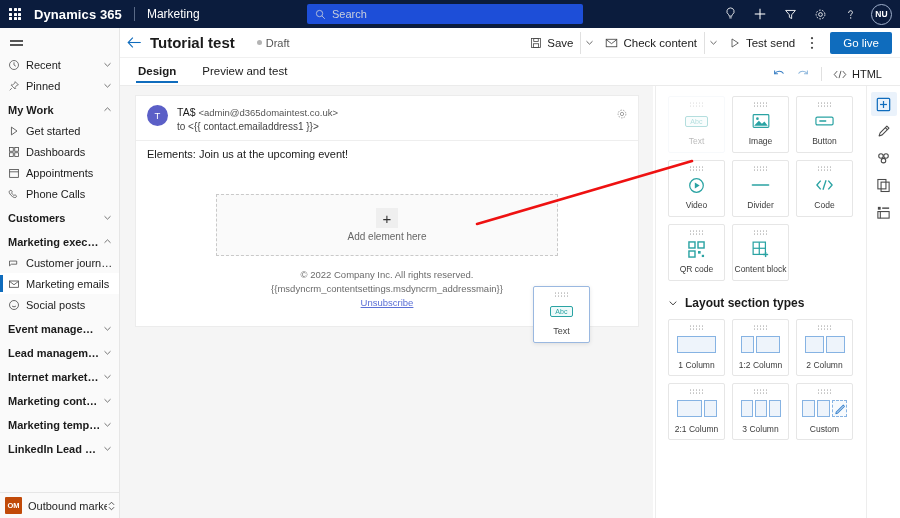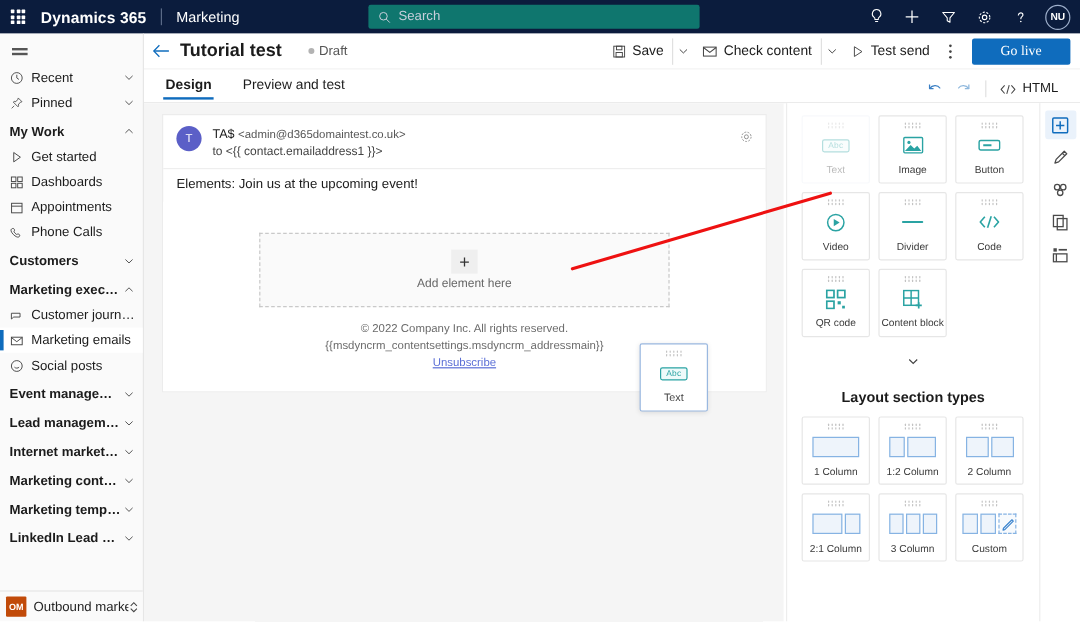--- a/index.html
+++ b/index.html
@@ -27,21 +27,21 @@
   .waffle-grid { display: grid; grid-template-columns: repeat(3, 3px); gap: 1.5px; }
   .waffle-grid i { width: 3px; height: 3px; background: #ffffff; border-radius: 0.5px; display:block;}
   .brand {
     font-size: 13px; font-weight: bold; letter-spacing: .1px;
     padding-left: 4px; white-space: nowrap;
   }
   .brand-sep { width:1px; height:14px; background:#5a6a87; margin: 0 12px; }
   .app-name { font-size: 12px; font-weight: normal; white-space: nowrap; }
   .search-box {
     position: absolute; left: 307px; top: 4px; width: 276px; height: 20px;
-    background: #0f766e; border-radius: 2px;
+    background: #1d4ed8; border-radius: 2px;
     display: flex; align-items: center; padding: 0 8px; gap: 6px;
     cursor: text;
   }
   .search-box .ph { color: #c8cfdc; font-size: 11px; }
   .topbar-icons {
     position: absolute; right: 8px; top: 0; height: 28px;
     display: flex; align-items: center; gap: 0px;
   }
   .tb-icon {
     width: 30px; height: 28px; display: flex; align-items: center; justify-content: center;
@@ -105,23 +105,23 @@
     display:flex; align-items:center; gap:5px; height:22px; padding: 0 7px;
     font-size: 11.5px; color:#1b1b1b; cursor:pointer; border-radius:2px; white-space:nowrap;
   }
   .cmd-split {
     width:18px; height:22px; display:flex; align-items:center; justify-content:center;
     cursor:pointer; border-left:1px solid #e0e0e0; color:#444;
   }
   .overflow-dots { width:20px; height:22px; display:flex;align-items:center;justify-content:center;cursor:pointer;color:#444;}
   .golive {
     background:#0f6cbd; color:#ffffff; font-size:11.5px;
-    height:22px; padding:0 24px; border-radius:2px; border:none;
+    height:22px; padding:0 13px; border-radius:2px; border:none;
     display:flex; align-items:center; cursor:pointer; margin-left:8px;
-    font-family: Liberation Serif, serif;
+    font-family: Liberation Sans, sans-serif;
   }
 
   
   .tabbar {
     position: absolute; left:120px; top:58px; width:780px; height:28px;
     background:#ffffff; display:flex; align-items:flex-end;
     border-bottom:1px solid #ebebeb;
   }
   .tab {
     font-size:11.5px; color:#1b1b1b; height:28px; display:flex; align-items:center;
@@ -208,21 +208,21 @@
   .tile-grid { display:flex; flex-wrap:wrap; gap:7px; }
   .tile {
     width: 57px; height:57px; background:#ffffff; border:1px solid #e6e6e6; border-radius:2px;
     display:flex; flex-direction:column; align-items:center; justify-content:space-between;
     padding:5px 0 6px 0; cursor:grab;
   }
   .tile.ghosted { opacity:.35; border-style:solid; border-color:#e9eef5; }
   .tile-ico { height:20px; display:flex;align-items:center;justify-content:center; color:#2aa3a3; }
   .tile-label { font-size:8.5px; color:#3b3b3b; white-space:nowrap; }
   .section-head {
-    display:flex; align-items:center; gap:18px; margin: 15px 0 9px 0; cursor:pointer;flex-direction:column;
+    display:flex; align-items:center; gap:7px; margin: 15px 0 9px 0; cursor:pointer;
   }
   .section-title { font-size:12px; font-weight:bold; color:#1b1b1b; }
   .lay-tile {
     width:57px; height:57px; background:#ffffff; border:1px solid #e6e6e6; border-radius:2px;
     display:flex; flex-direction:column; align-items:center; justify-content:space-between;
     padding:5px 0 5px 0; cursor:grab;
   }
   .lay-vis { display:flex; gap:2px; align-items:center; justify-content:center; height:19px; }
   .lay-col { background:#eef4fb; border:1px solid #86b3e3; height:17px; }
   .lay-custom-dash { border:1px dashed #86b3e3; background:#f7fafd; height:17px; width:15px; position:relative; }

